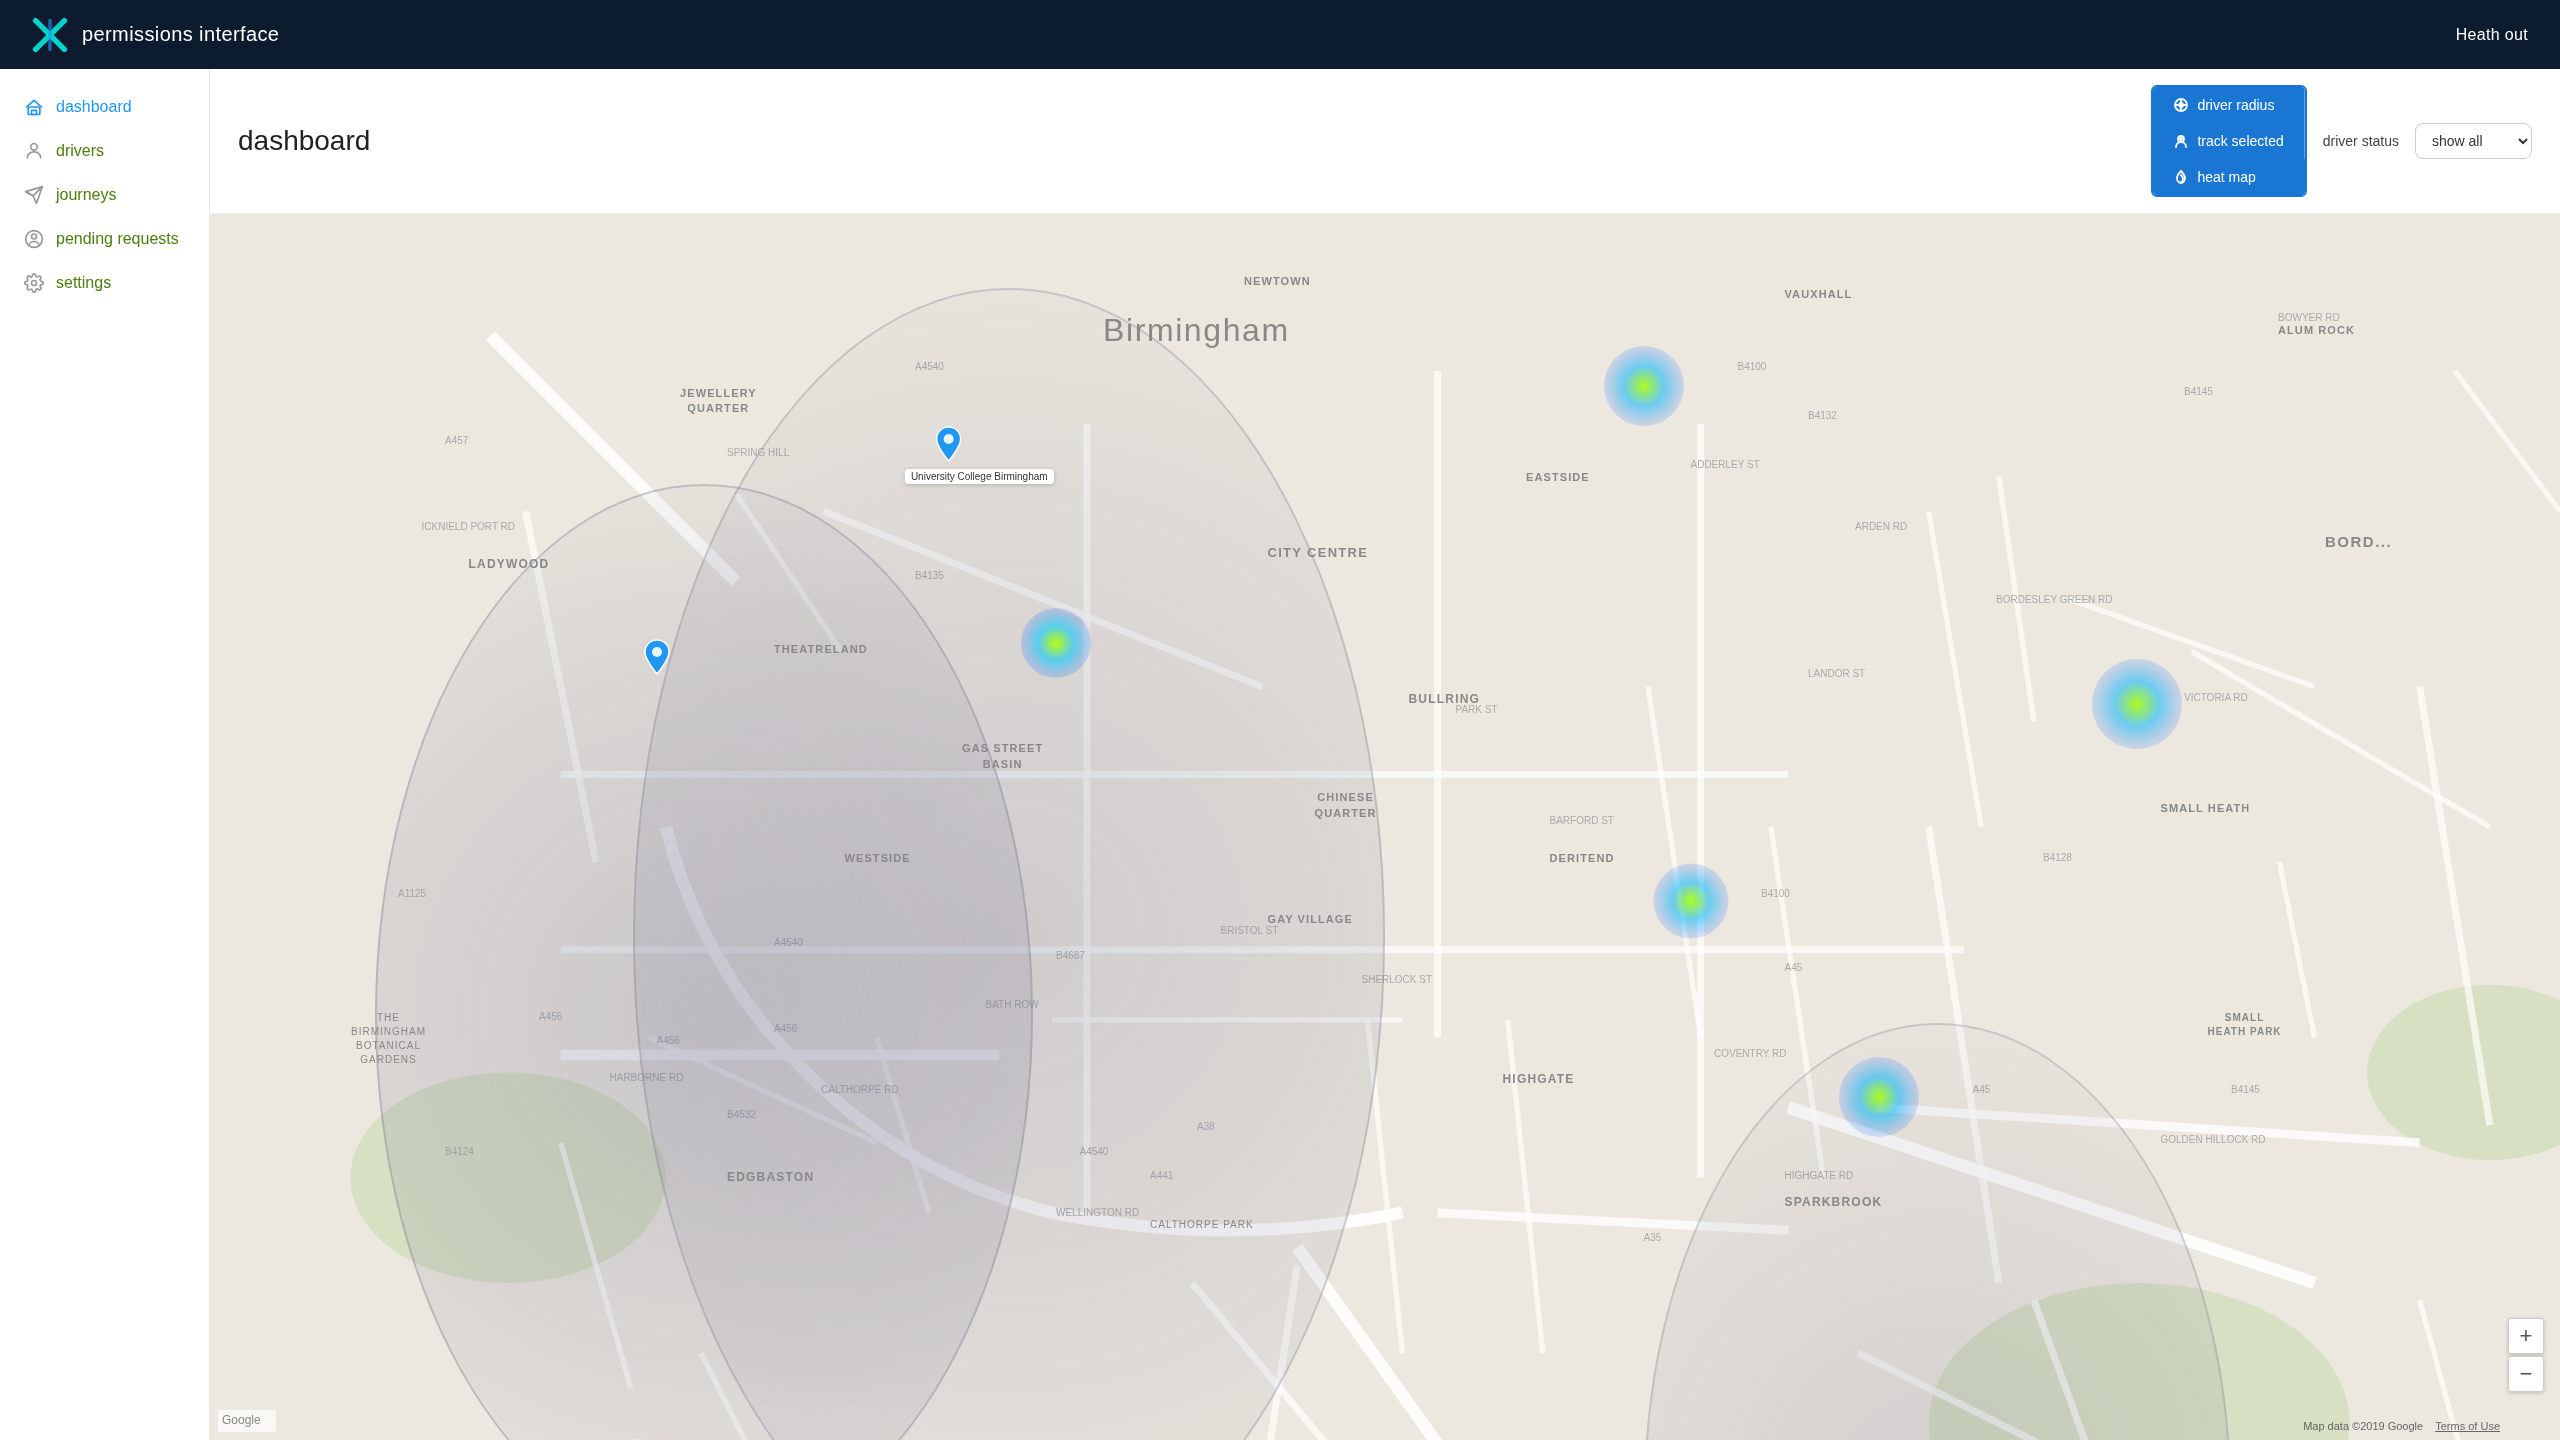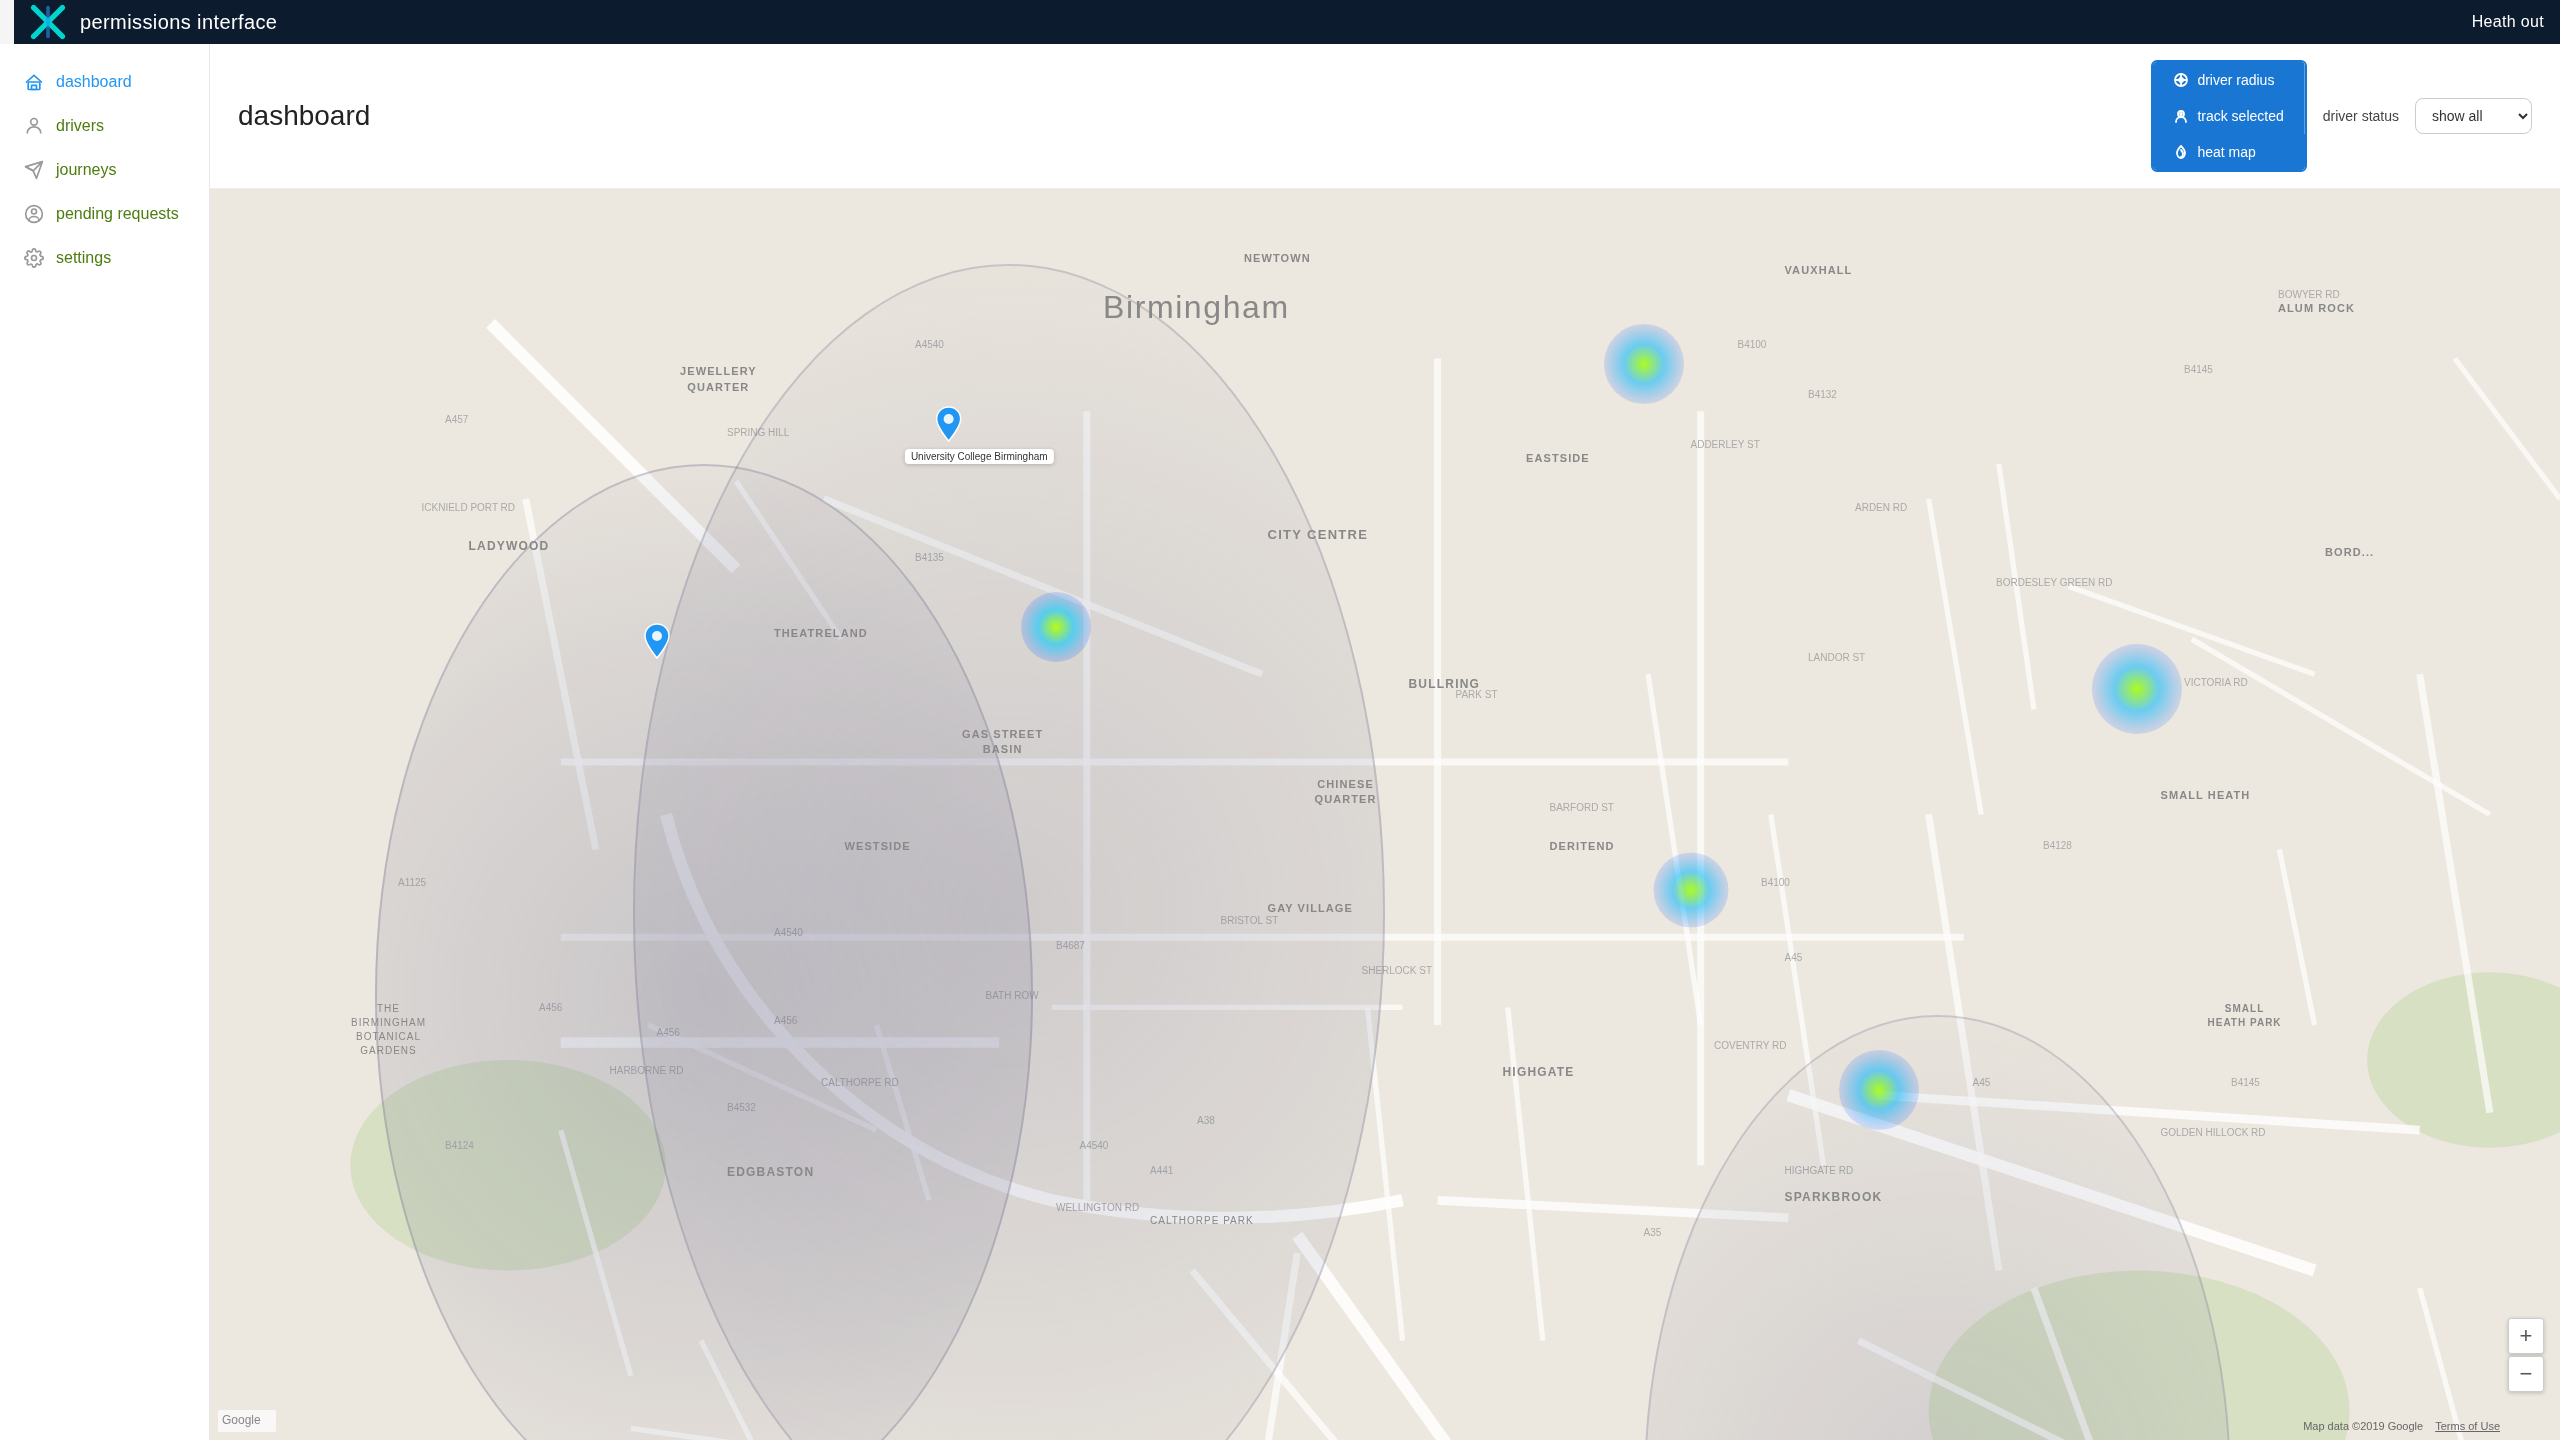--- a/index.html
+++ b/index.html
@@ -5,25 +5,24 @@
     * { margin: 0; padding: 0; box-sizing: border-box; }
     body { font-family: 'Segoe UI', Arial, sans-serif; background: #f5f5f5; display: flex; flex-direction: column; height: 100vh; overflow: hidden; }
 
     
     .header {
       background: #0d1b2e;
       color: white;
       display: flex;
       align-items: center;
       justify-content: space-between;
-      padding: 0 16px;
-      height: 44px;
+      padding: 0 32px;
+      height: 69px;
       flex-shrink: 0;
       z-index: 100;
-      margin-left: 14px;
     }
     .header-brand {
       display: flex;
       align-items: center;
       gap: 14px;
     }
     .brand-logo {
       width: 36px;
       height: 36px;
     }
@@ -498,21 +497,21 @@
       <div class="map-label" style="left:47%;top:47%;font-size:11px;text-align:center;line-height:1.4;">CHINESE<br>QUARTER</div>
       <div class="map-label" style="left:45%;top:57%;font-size:11px;">GAY VILLAGE</div>
       <div class="map-label" style="left:57%;top:52%;font-size:11px;">DERITEND</div>
       <div class="map-label" style="left:83%;top:48%;font-size:11px;">SMALL HEATH</div>
       <div class="map-label" style="left:55%;top:70%;font-size:12px;">HIGHGATE</div>
       <div class="map-label" style="left:22%;top:78%;font-size:12px;">EDGBASTON</div>
       <div class="map-label" style="left:67%;top:80%;font-size:12px;">SPARKBROOK</div>
       <div class="map-label" style="left:85%;top:65%;font-size:10px;font-weight:700;color:#888;text-align:center;line-height:1.4;">Small<br>Heath Park</div>
       <div class="map-label" style="left:6%;top:65%;font-size:10px;font-weight:400;color:#888;text-align:center;line-height:1.4;">The<br>Birmingham<br>Botanical<br>Gardens</div>
       <div class="map-label" style="left:40%;top:82%;font-size:10px;font-weight:400;color:#888;">Calthorpe Park</div>
-      <div class="map-label" style="left:90%;top:26%;font-size:11px;margin-top:32px;">Bord...</div>
+      <div class="map-label" style="left:90%;top:26%;font-size:15px;">Bord...</div>
 
       <div class="map-attribution">
         <svg width="50" height="16" viewBox="0 0 50 16">
           <text x="0" y="12" font-size="12" fill="#888" font-family="Arial">Google</text>
         </svg>
       </div>
       <div class="map-terms">
         <span style="font-size:11px;color:#666;">Map data ©2019 Google</span>
         &nbsp;&nbsp;
         <a style="font-size:11px;color:#666;text-decoration:underline;cursor:pointer;">Terms of Use</a>

